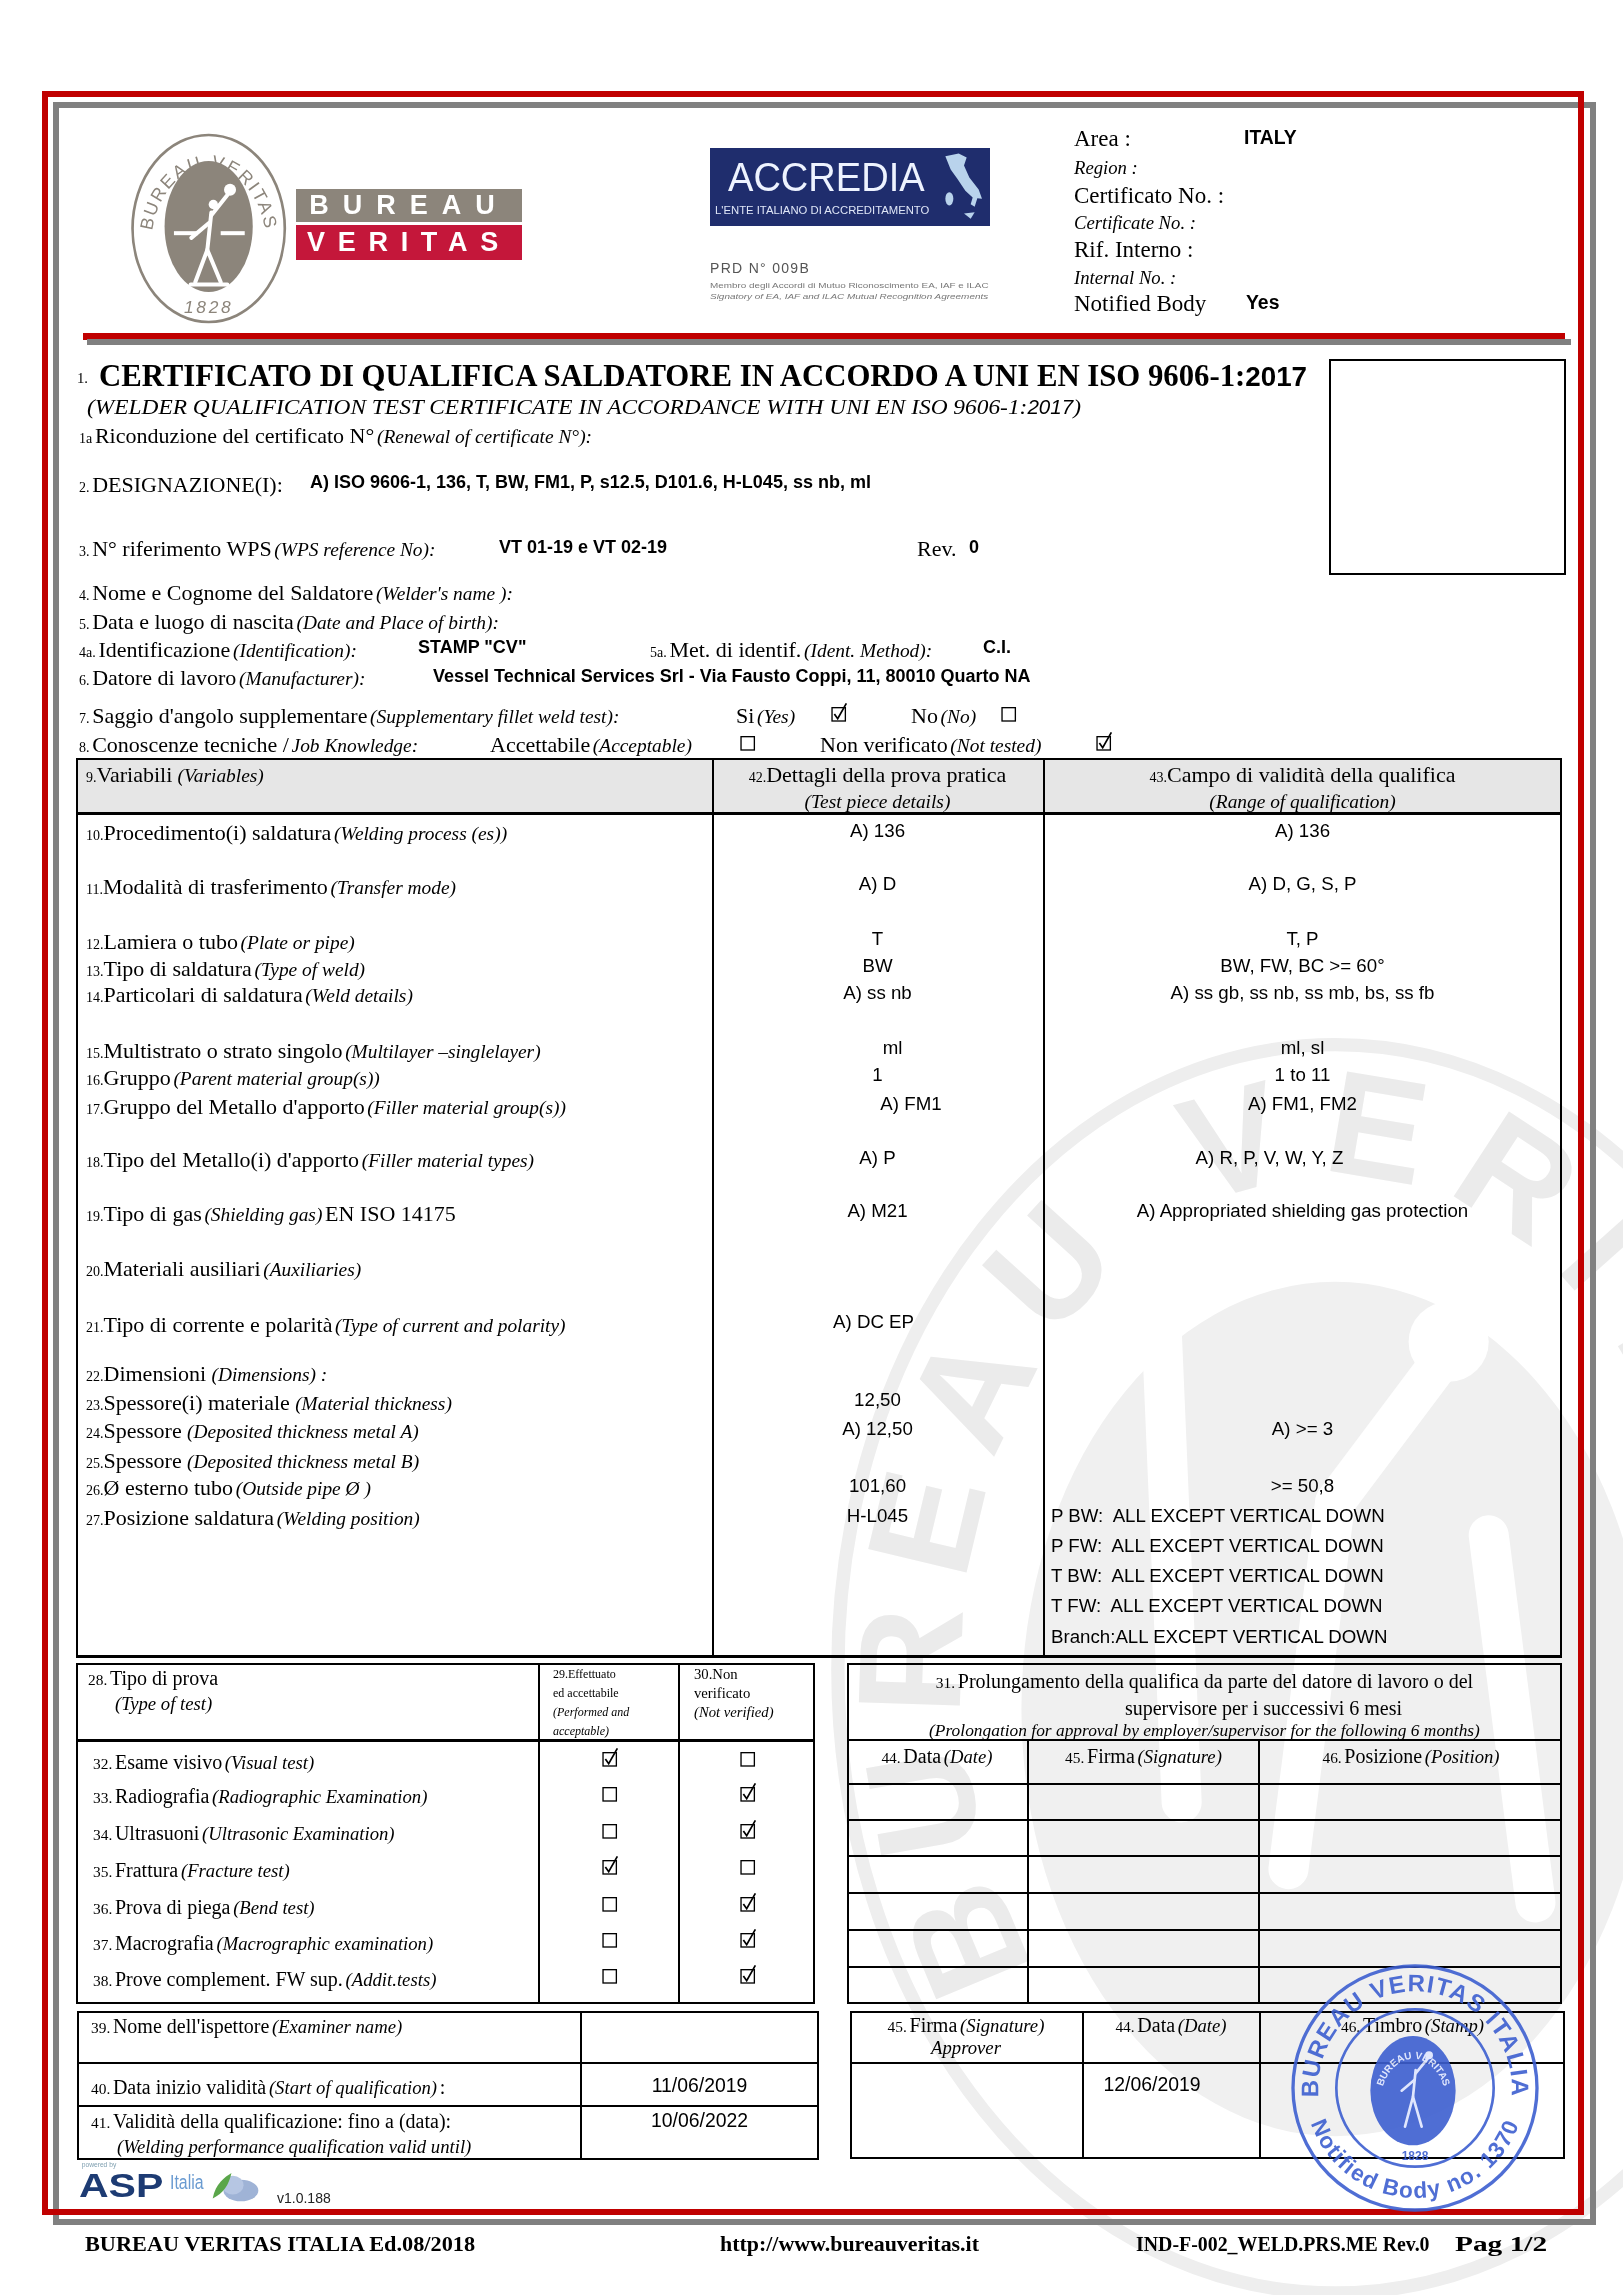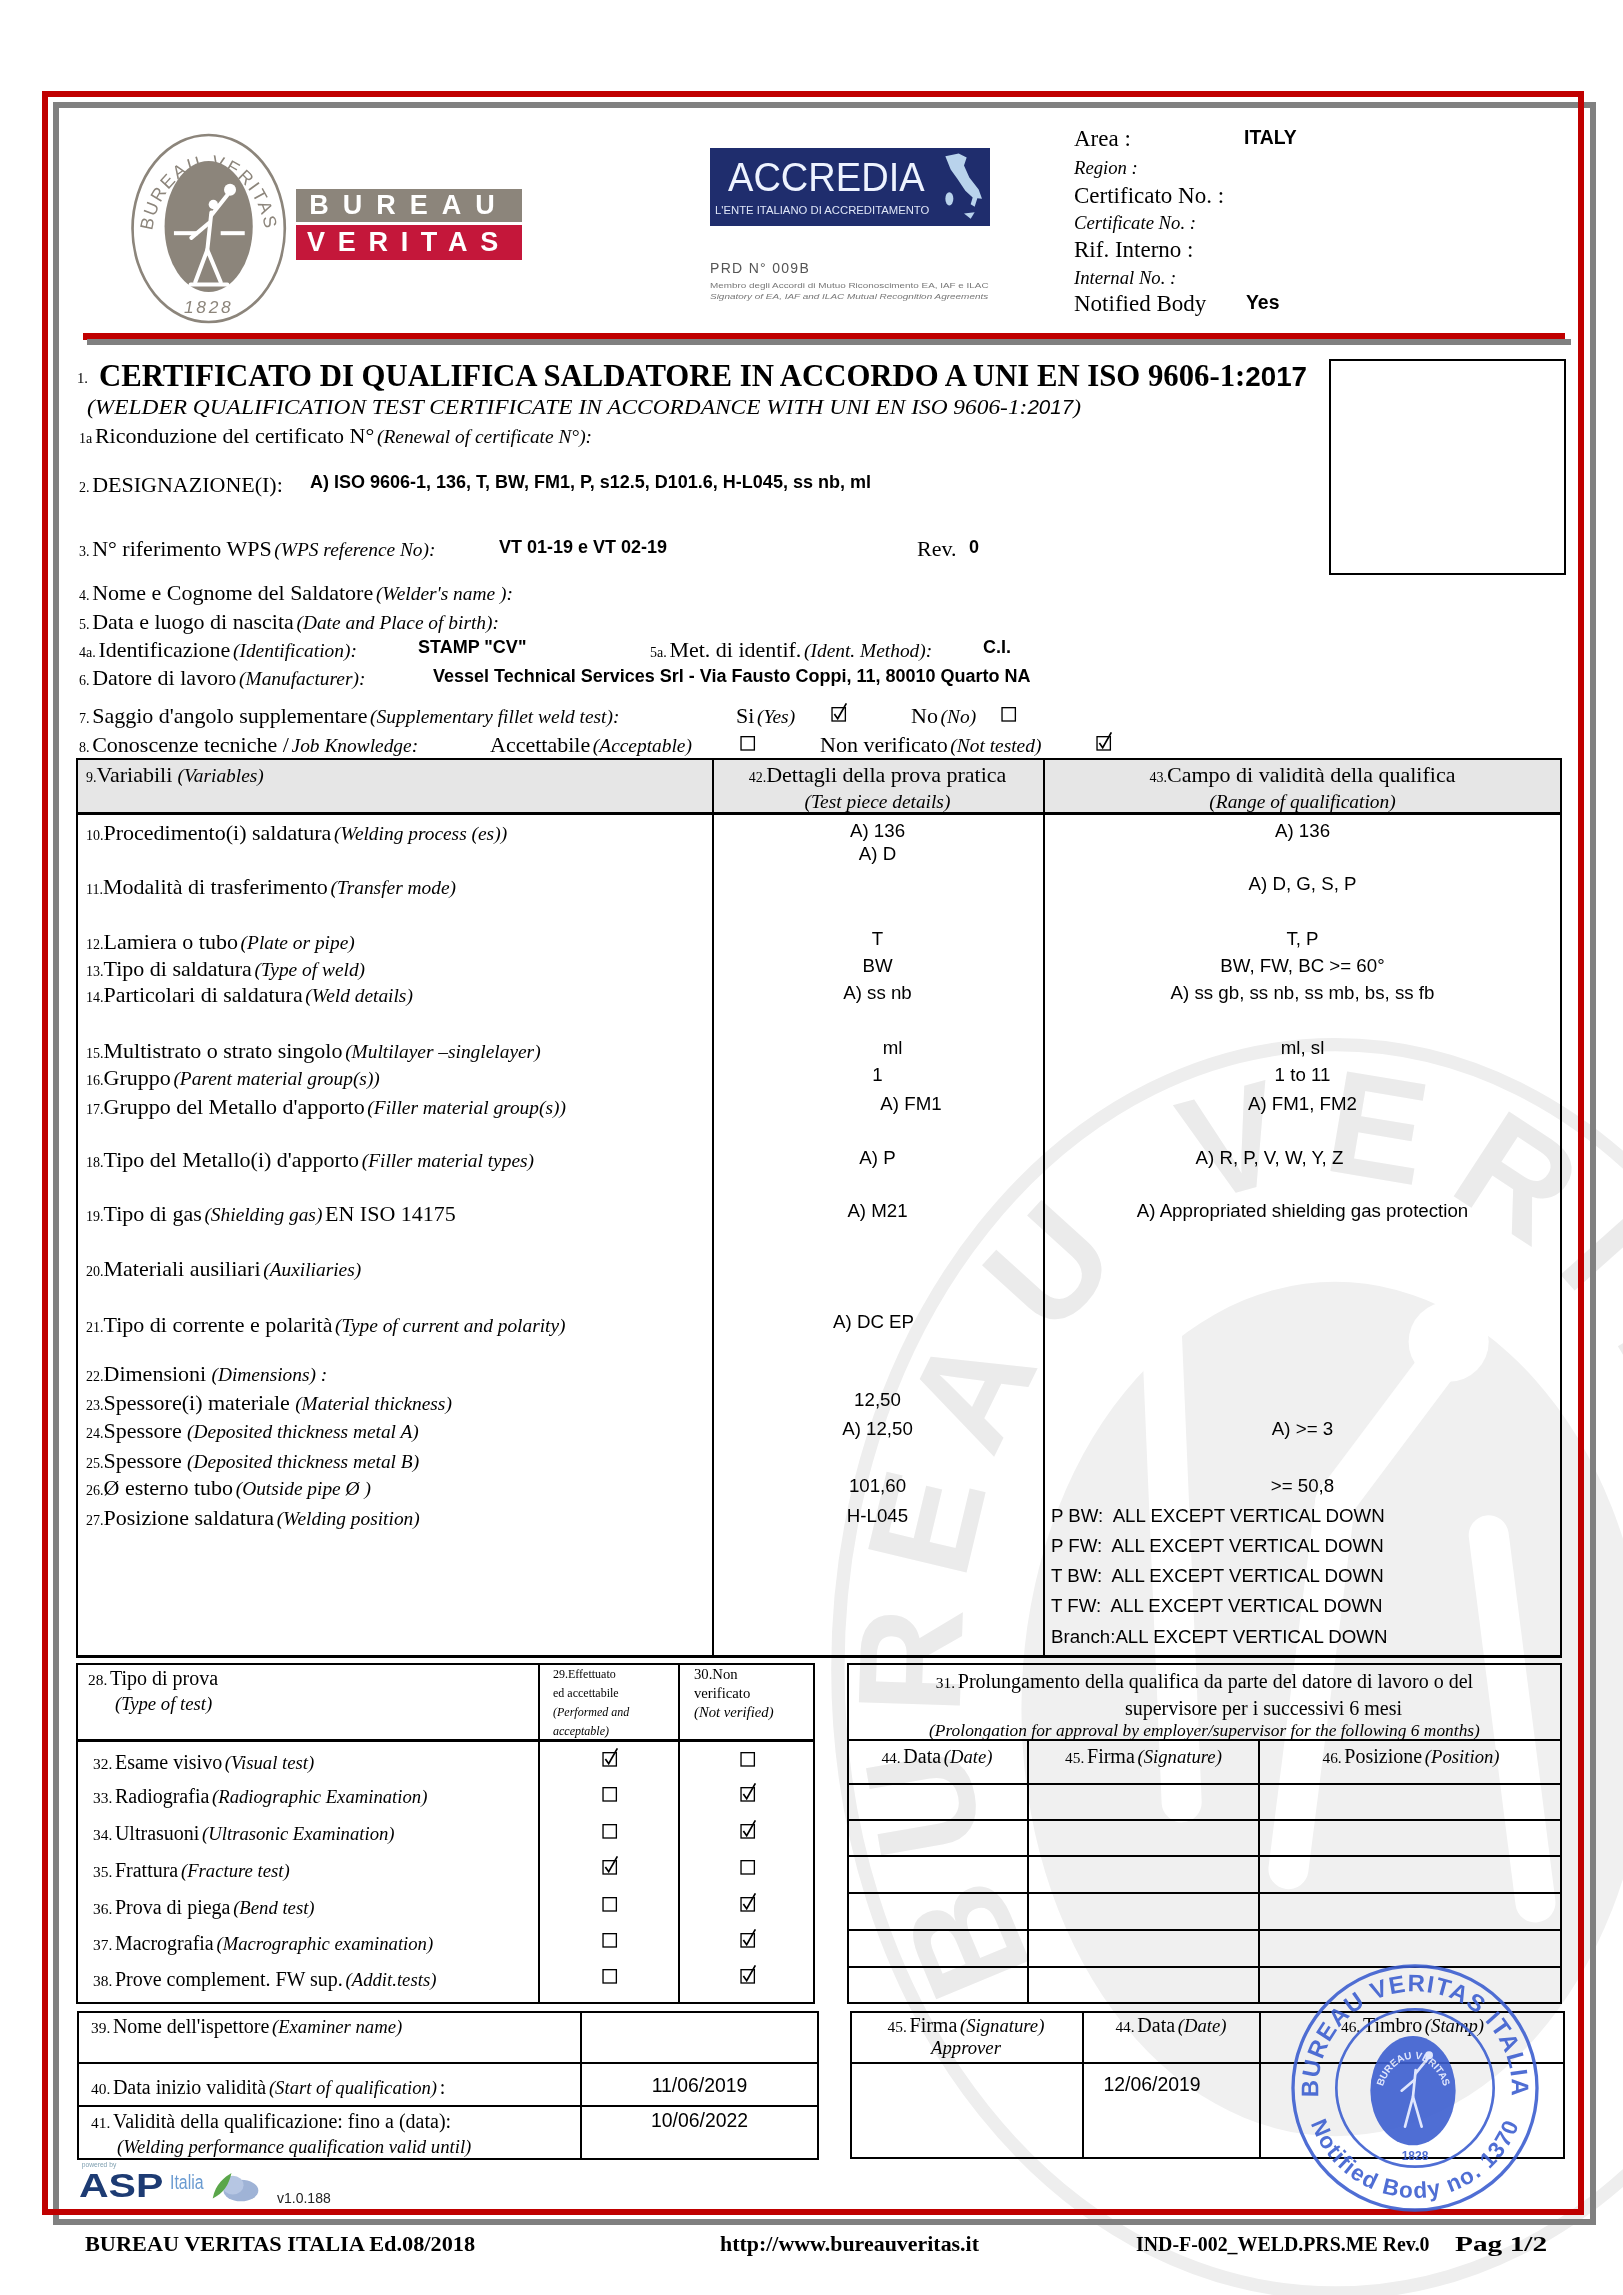--- a/index.html
+++ b/index.html
@@ -238,21 +238,21 @@
   <div class="ln serif ctr" style="left:1043px;top:761px;width:519px">
     <span class="n">43.</span><span class="i">Campo di validità della qualifica</span>
   </div>
   <div class="ln serif ctr e" style="left:1043px;top:788px;width:519px">(Range of qualification)</div>
 
   <div class="ln serif" style="left:86px;top:819px"><span class="n">10.</span><span class="i">Procedimento(i) saldatura</span> <span class="e">(Welding process (es))</span></div>
   <div class="ln v ctr" style="left:712px;top:817px;width:331px">A) 136</div>
   <div class="ln v ctr" style="left:1043px;top:817px;width:519px">A) 136</div>
 
   <div class="ln serif" style="left:86px;top:873px"><span class="n">11.</span><span class="i">Modalità di trasferimento</span> <span class="e">(Transfer mode)</span></div>
-  <div class="ln v ctr" style="left:712px;top:840px;width:331px">A) D</div>
+  <div class="ln v ctr" style="left:712px;top:870px;width:331px">A) D</div>
   <div class="ln v ctr" style="left:1043px;top:870px;width:519px">A) D, G, S, P</div>
 
   <div class="ln serif" style="left:86px;top:928px"><span class="n">12.</span><span class="i">Lamiera o tubo</span> <span class="e">(Plate or pipe)</span></div>
   <div class="ln v ctr" style="left:712px;top:925px;width:331px">T</div>
   <div class="ln v ctr" style="left:1043px;top:925px;width:519px">T, P</div>
 
   <div class="ln serif" style="left:86px;top:955px"><span class="n">13.</span><span class="i">Tipo di saldatura</span> <span class="e">(Type of weld)</span></div>
   <div class="ln v ctr" style="left:712px;top:952px;width:331px">BW</div>
   <div class="ln v ctr" style="left:1043px;top:952px;width:519px">BW, FW, BC &gt;= 60°</div>
 

